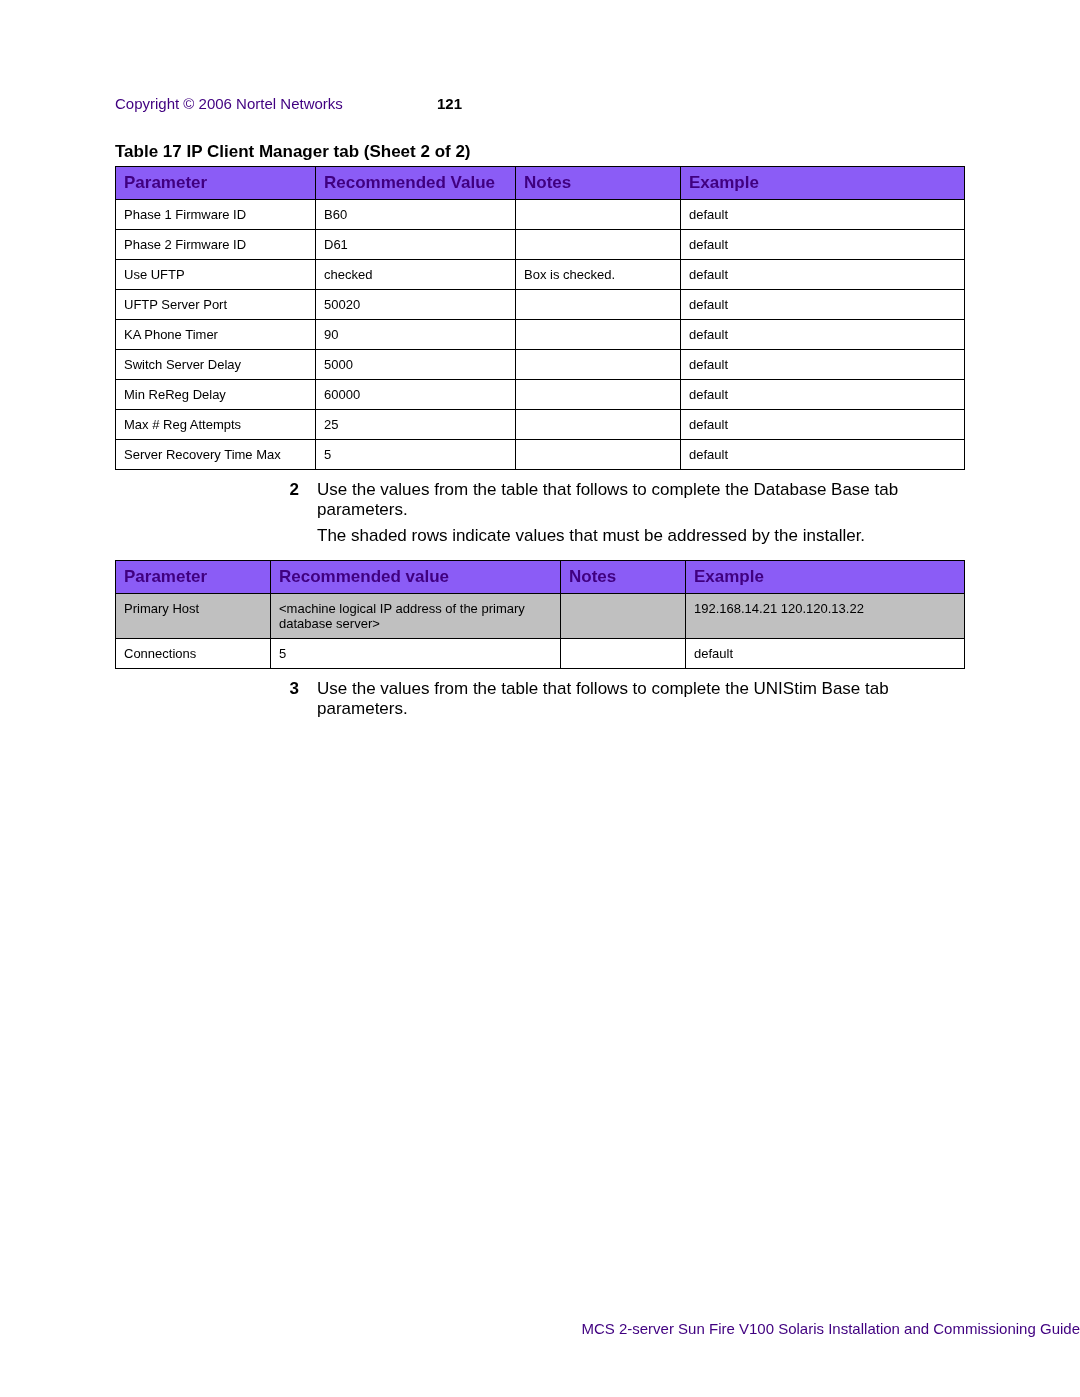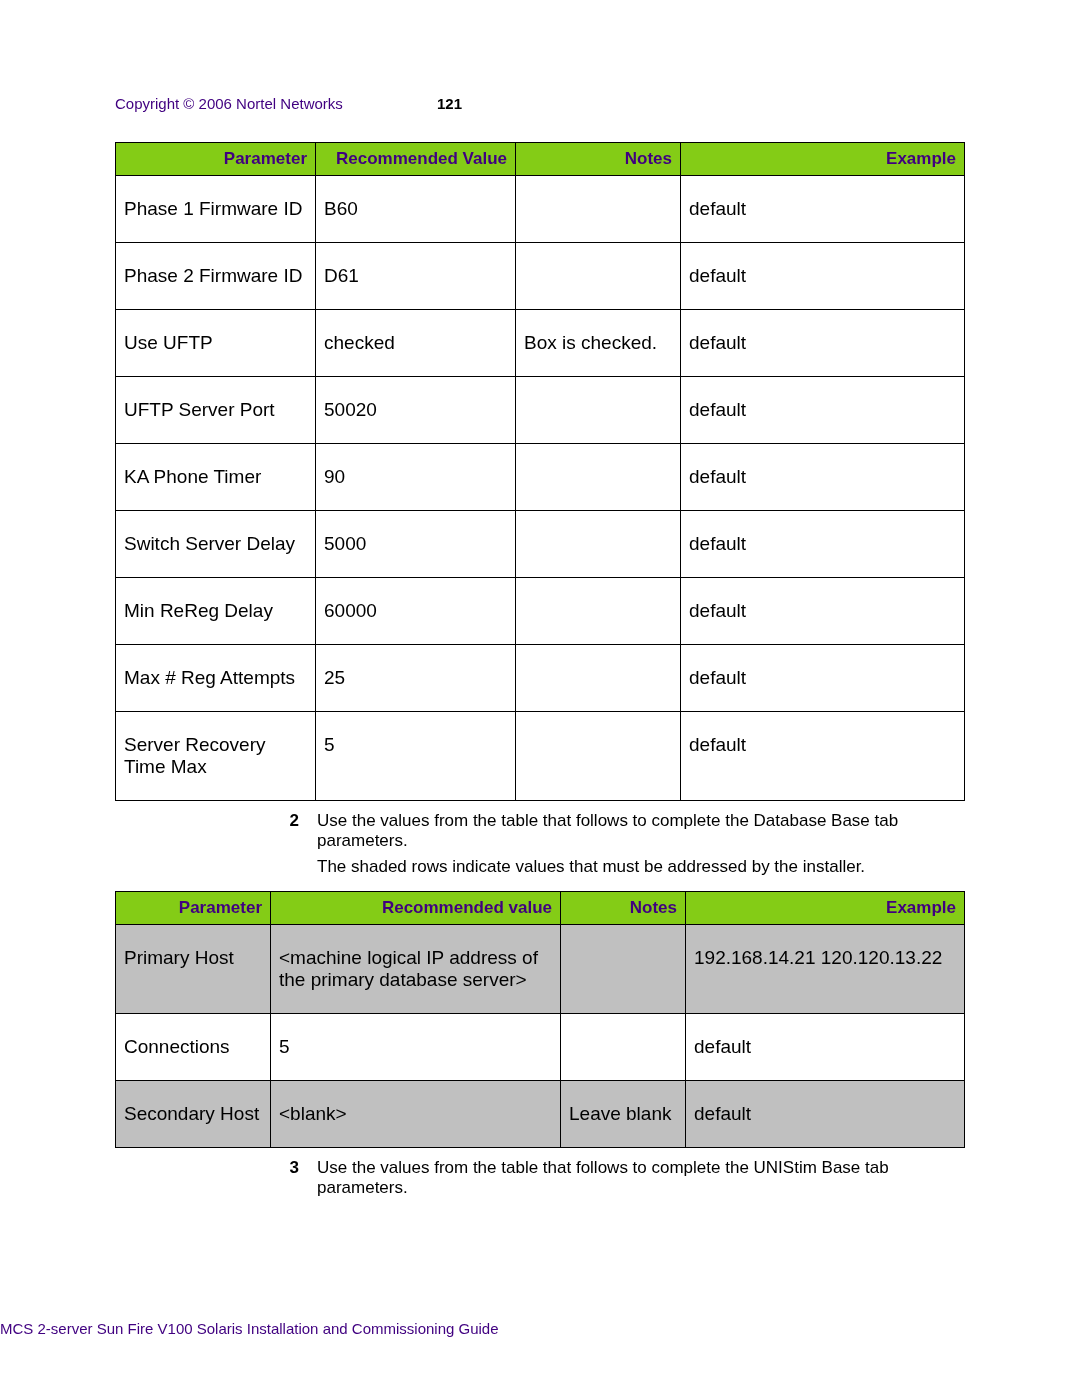--- a/index.html
+++ b/index.html
@@ -29,32 +29,32 @@
   .table-caption {
     font-weight: bold;
     font-size: 17px;
     margin: 6px 0 4px 0;
   }
   table {
     border-collapse: collapse;
     width: 100%;
   }
   th {
-    background: #84cc16;
+    background: #8b5cf6;
     color: #400080;
-    text-align: right;
+    text-align: left;
     font-weight: bold;
     padding: 6px 8px;
     border: 1px solid #000;
     font-size: 17px;
   }
   td {
-    padding: 22px 8px;
+    padding: 7px 8px;
     border: 1px solid #000;
-    font-size: 19px;
+    font-size: 13px;
     vertical-align: top;
   }
   .shaded td {
     background: #c0c0c0;
     margin-left: 36px;
   }
   .step-block {
     display: flex;
     margin: 10px 0 2px 0;
     padding-left: 148px;
@@ -70,35 +70,36 @@
   }
   .step-para {
     padding-left: 202px;
     margin: 6px 0 14px 0;
   }
   .footer {
     position: absolute;
     bottom: 60px;
     left: 0;
     width: 100%;
-    text-align: left;
+    text-align: right;
     font-size: 15px;
     color: #400080;
   }
 </style>
 </head>
 <body>
 
 <div class="page">
 
   <div class="header-row">
     <span>Copyright © 2006 Nortel Networks</span>
     <span class="pagenum">121</span>
   </div>
 
+  <div class="table-caption">Table 17  IP Client Manager tab (Sheet 2 of 2)</div>
 
   <table>
     <colgroup>
       <col style="width:200px">
       <col style="width:200px">
       <col style="width:165px">
       <col>
     </colgroup>
     <thead>
       <tr>
@@ -194,26 +195,20 @@
           <td>&lt;machine logical IP address of the primary database server&gt;</td>
           <td></td>
           <td>192.168.14.21 120.120.13.22</td>
         </tr>
         <tr>
           <td>Connections</td>
           <td>5</td>
           <td></td>
           <td>default</td>
         </tr>
-        <tr class="shaded">
-          <td>Secondary Host</td>
-          <td>&lt;blank&gt;</td>
-          <td>Leave blank</td>
-          <td>default</td>
-        </tr>
       </tbody>
   </table>
 
   <div class="step-block">
     <div class="step-num">3</div>
     <div class="step-text">Use the values from the table that follows to complete the UNIStim Base tab parameters.</div>
   </div>
 
   <div class="footer">MCS 2-server Sun Fire V100 Solaris Installation and Commissioning Guide</div>
 

